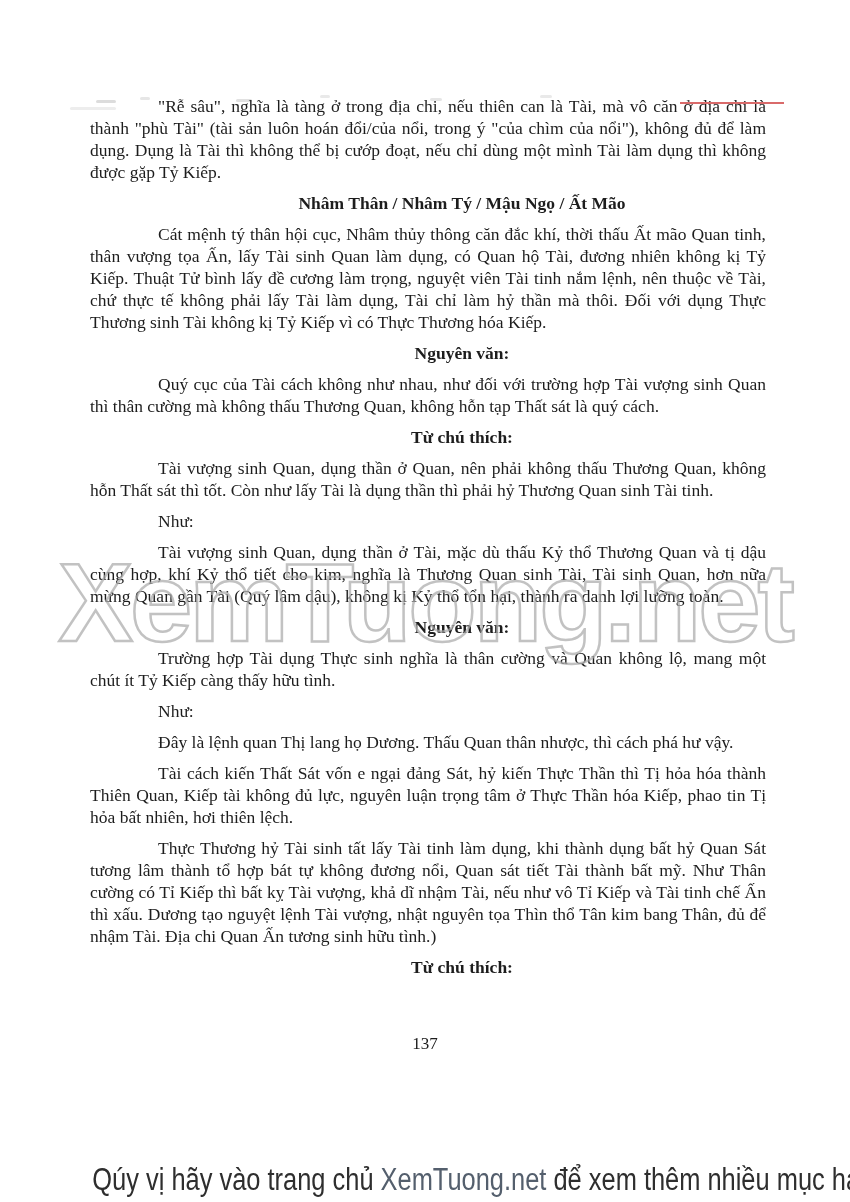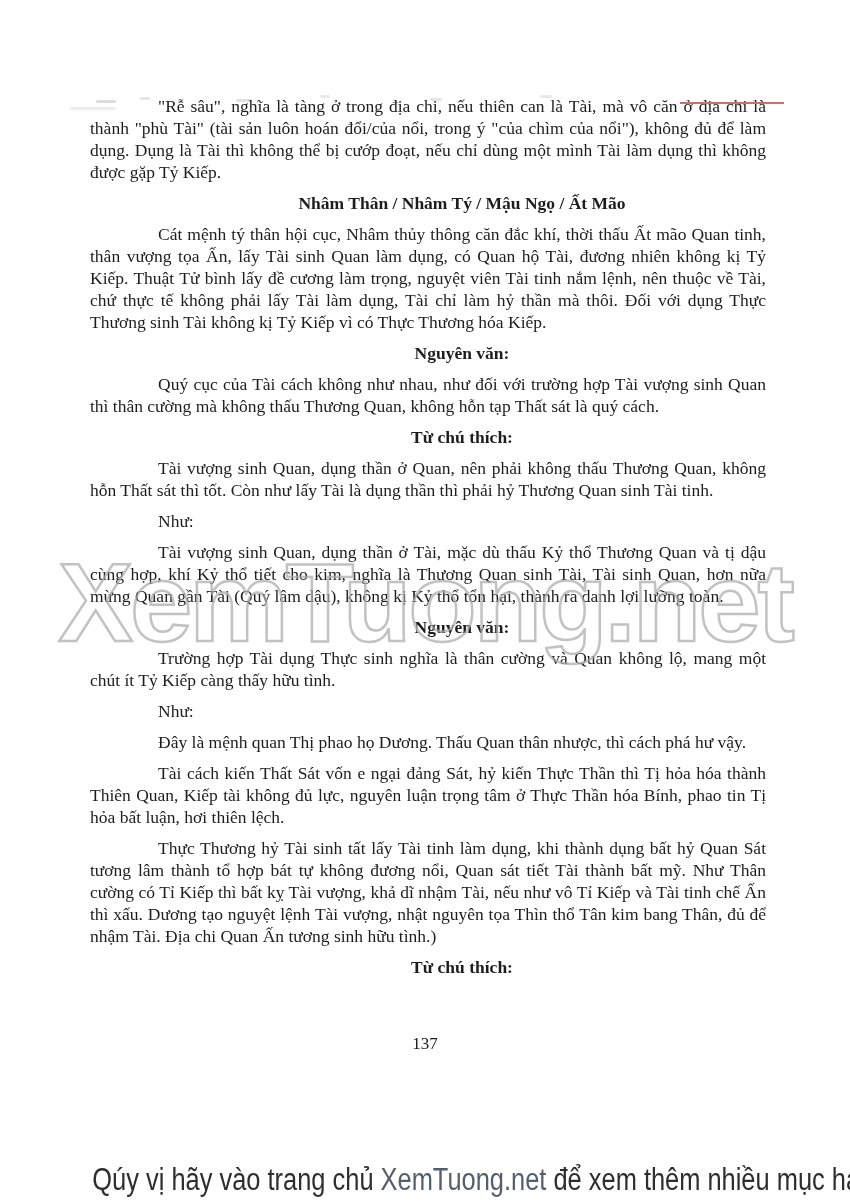--- a/index.html
+++ b/index.html
@@ -119,22 +119,22 @@
     <p class="para">Cát mệnh tý thân hội cục, Nhâm thủy thông căn đắc khí, thời thấu Ất mão Quan tinh, thân vượng tọa Ấn, lấy Tài sinh Quan làm dụng, có Quan hộ Tài, đương nhiên không kị Tỷ Kiếp. Thuật Tử bình lấy đề cương làm trọng, nguyệt viên Tài tinh nắm lệnh, nên thuộc về Tài, chứ thực tế không phải lấy Tài làm dụng, Tài chỉ làm hỷ thần mà thôi. Đối với dụng Thực Thương sinh Tài không kị Tỷ Kiếp vì có Thực Thương hóa Kiếp.</p>
     <p class="head">Nguyên văn:</p>
     <p class="para">Quý cục của Tài cách không như nhau, như đối với trường hợp Tài vượng sinh Quan thì thân cường mà không thấu Thương Quan, không hỗn tạp Thất sát là quý cách.</p>
     <p class="head">Từ chú thích:</p>
     <p class="para">Tài vượng sinh Quan, dụng thần ở Quan, nên phải không thấu Thương Quan, không hỗn Thất sát thì tốt. Còn như lấy Tài là dụng thần thì phải hỷ Thương Quan sinh Tài tinh.</p>
     <p class="para">Như:</p>
     <p class="para">Tài vượng sinh Quan, dụng thần ở Tài, mặc dù thấu Kỷ thổ Thương Quan và tị dậu cùng hợp, khí Kỷ thổ tiết cho kim, nghĩa là Thương Quan sinh Tài, Tài sinh Quan, hơn nữa mừng Quan gần Tài (Quý lâm dậu), không kị Kỷ thổ tổn hại, thành ra danh lợi lưỡng toàn.</p>
     <p class="head">Nguyên văn:</p>
     <p class="para">Trường hợp Tài dụng Thực sinh nghĩa là thân cường và Quan không lộ, mang một chút ít Tỷ Kiếp càng thấy hữu tình.</p>
     <p class="para">Như:</p>
-    <p class="para">Đây là mệnh quan Thị phao họ Dương. Thấu Quan thân nhược, thì cách phá hư vậy.</p>
-    <p class="para">Tài cách kiến Thất Sát vốn e ngại đảng Sát, hỷ kiến Thực Thần thì Tị hỏa hóa thành Thiên Quan, Kiếp tài không đủ lực, nguyên luận trọng tâm ở Thực Thần hóa Bính, phao tin Tị hỏa bất luận, hơi thiên lệch.</p>
+    <p class="para">Đây là lệnh quan Thị lang họ Dương. Thấu Quan thân nhược, thì cách phá hư vậy.</p>
+    <p class="para">Tài cách kiến Thất Sát vốn e ngại đảng Sát, hỷ kiến Thực Thần thì Tị hỏa hóa thành Thiên Quan, Kiếp tài không đủ lực, nguyên luận trọng tâm ở Thực Thần hóa Kiếp, phao tin Tị hỏa bất nhiên, hơi thiên lệch.</p>
     <p class="para">Thực Thương hỷ Tài sinh tất lấy Tài tinh làm dụng, khi thành dụng bất hỷ Quan Sát tương lâm thành tổ hợp bát tự không đương nổi, Quan sát tiết Tài thành bất mỹ. Như Thân cường có Tỉ Kiếp thì bất kỵ Tài vượng, khả dĩ nhậm Tài, nếu như vô Tỉ Kiếp và Tài tinh chế Ấn thì xấu. Dương tạo nguyệt lệnh Tài vượng, nhật nguyên tọa Thìn thổ Tân kim bang Thân, đủ để nhậm Tài. Địa chi Quan Ấn tương sinh hữu tình.)</p>
     <p class="head">Từ chú thích:</p>
   </div>
 
   <div class="watermark">XemTuong.net</div>
 
   <div class="pagenum">137</div>
 
   <div class="footer">
     <span class="footer-inner"><span>Qúy vị hãy vào trang chủ </span><span class="brand">XemTuong.net</span><span> để xem thêm nhiều mục hay khác</span></span>

